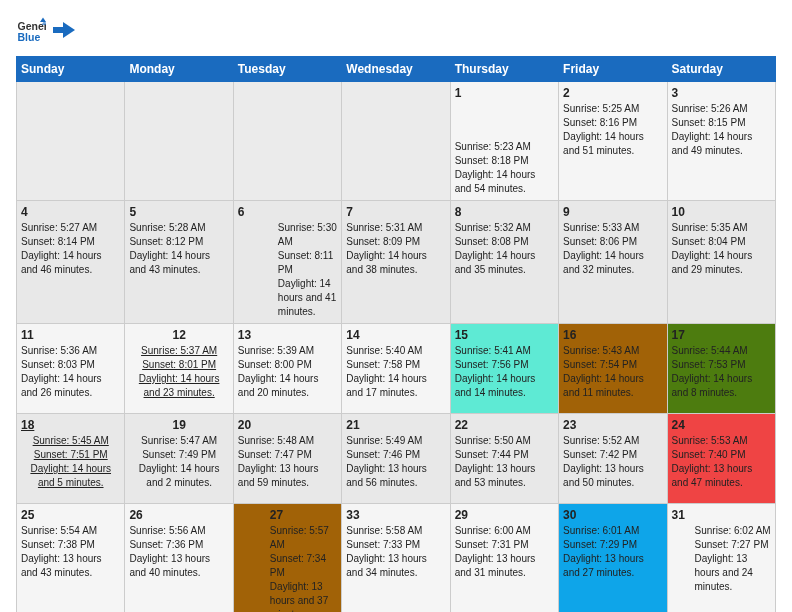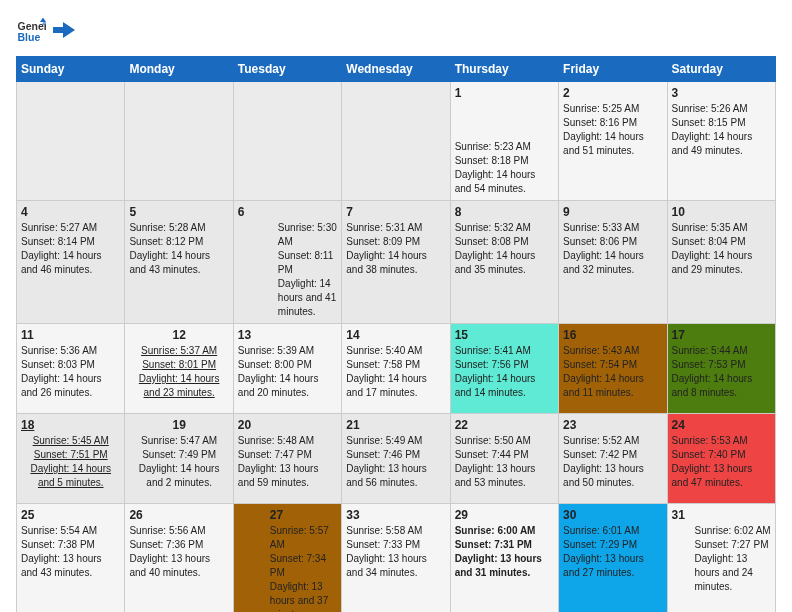--- a/index.html
+++ b/index.html
@@ -296,21 +296,21 @@
 Daylight: 13 hours and 37 minutes.</div>
         </td>
         <td style="background-color: rgb(245, 245, 245);">
           <span class="day-number">33</span>
           <div class="day-info" style="white-space: pre-line;">Sunrise: 5:58 AM
 Sunset: 7:33 PM
 Daylight: 13 hours and 34 minutes.</div>
         </td>
         <td style="background-color: rgb(245, 245, 245);">
           <span class="day-number">29</span>
-          <div class="day-info" style="white-space: pre-line; font-weight: bold;">Sunrise: 6:00 AM
+          <div class="day-info" style="white-space: pre-line;">Sunrise: 6:00 AM
 Sunset: 7:31 PM
 Daylight: 13 hours and 31 minutes.</div>
         </td>
         <td style="background-color: #0ea5e9;">
           <span class="day-number">30</span>
           <div class="day-info" style="white-space: pre-line;">Sunrise: 6:01 AM
 Sunset: 7:29 PM
 Daylight: 13 hours and 27 minutes.</div>
         </td>
         <td style="background-color: rgb(245, 245, 245);">

